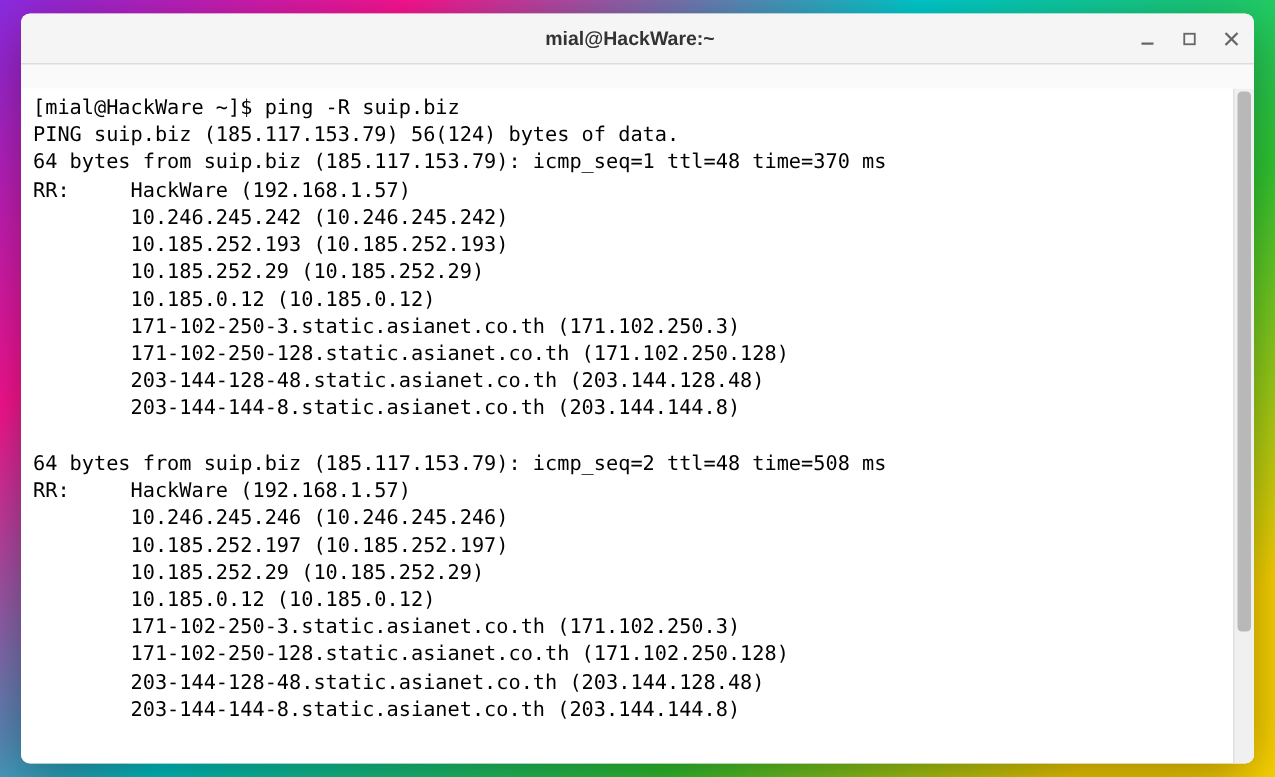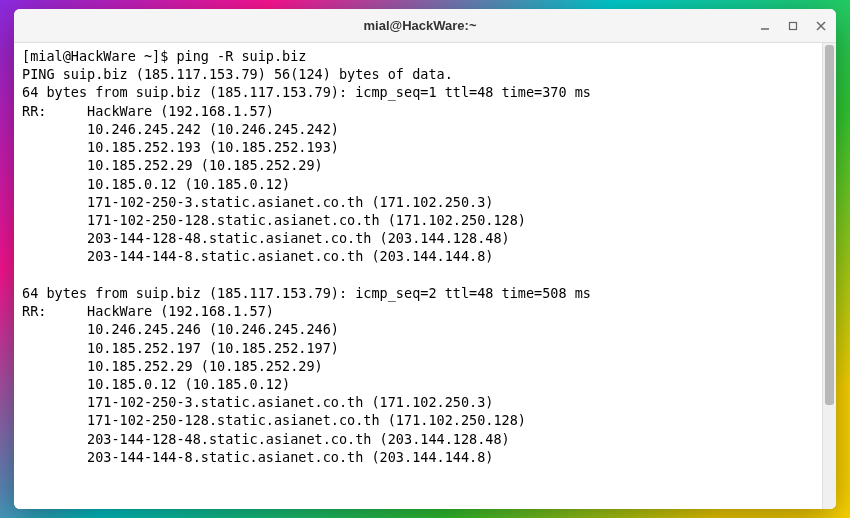--- a/index.html
+++ b/index.html
@@ -15,20 +15,21 @@
     }
     .window {
       width: 822px;
       height: 500px;
       background: #fafafa;
       border-radius: 6px;
       box-shadow: 0 10px 40px rgba(0,0,0,0.4);
       display: flex;
       flex-direction: column;
       overflow: hidden;
+      gap: 16px;
     }
     .titlebar {
       height: 34px;
       background: #f5f5f5;
       border-bottom: 1px solid #ddd;
       display: flex;
       align-items: center;
       padding: 0 8px;
       font-size: 13px;
       color: #333;

